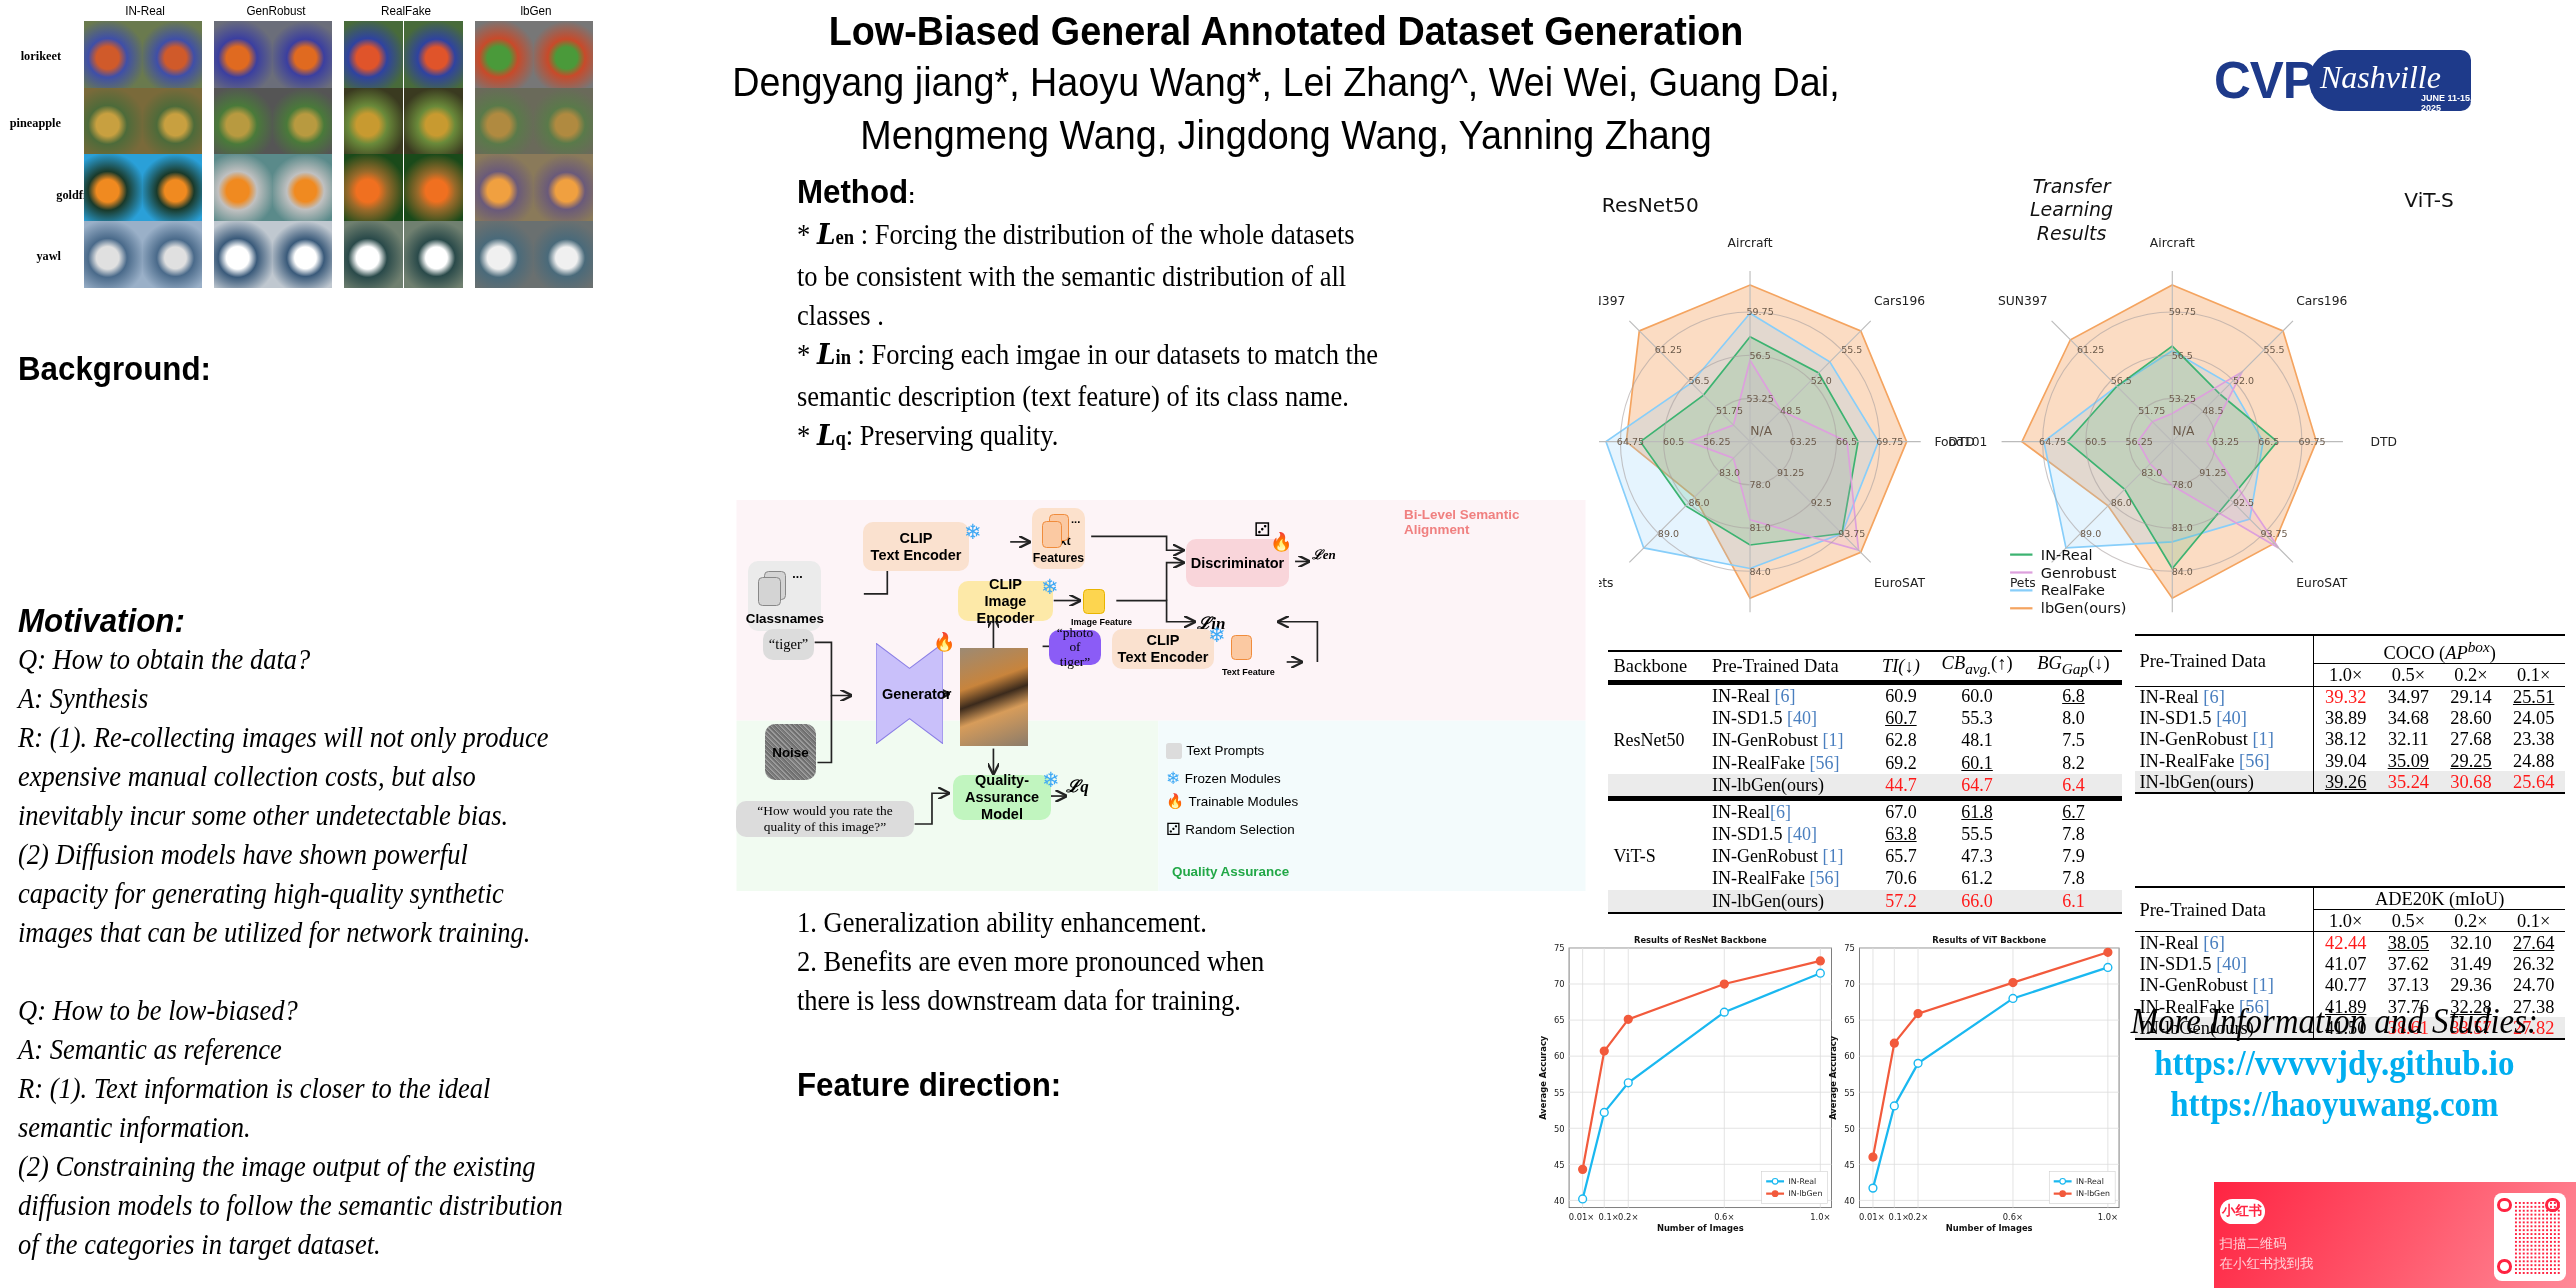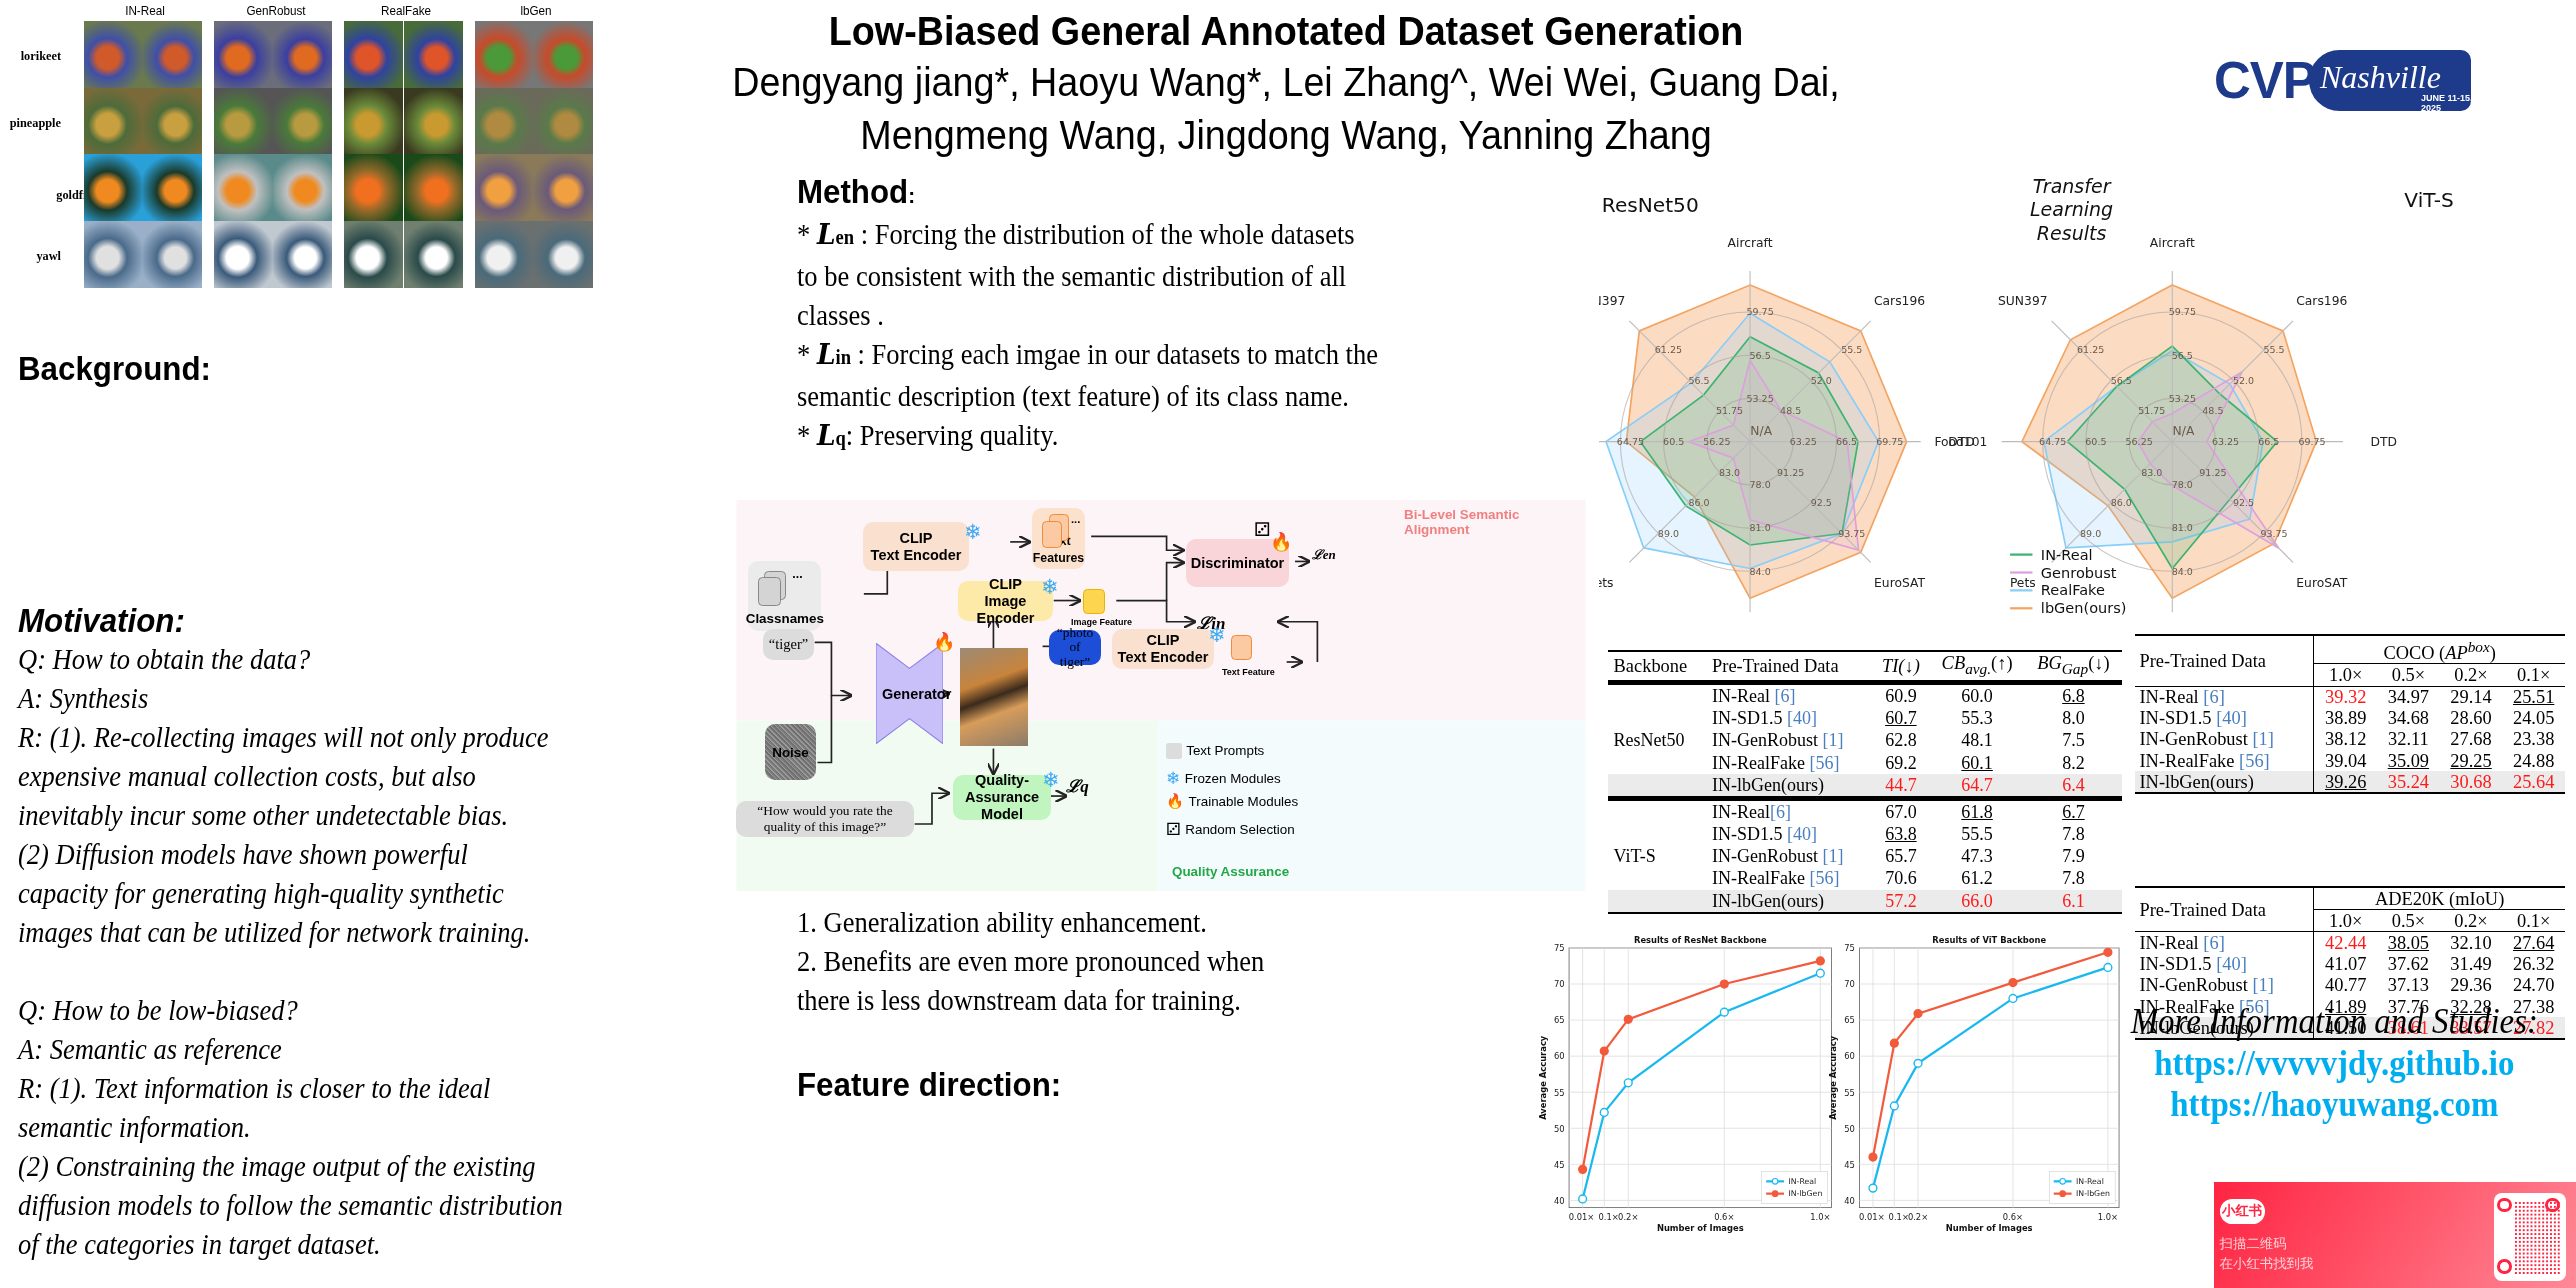--- a/index.html
+++ b/index.html
@@ -254,21 +254,21 @@
   </svg>
   <span class="d-lbl" style="left:146px;top:186px;font-size:14.5px">Generator</span>
   <span class="abs" style="left:197px;top:131px;font-size:18px;color:#f0483c">🔥</span>
 
   <div class="d-box" style="left:29px;top:224px;width:51px;height:56px;background:repeating-linear-gradient(45deg,#6e6e6e 0 1.1px,#9a9a9a 1.1px 2.2px,#7c7c7c 2.2px 3.4px)">
     <span style="font-size:13.4px">Noise</span>
   </div>
 
   <div class="abs" style="left:224px;top:148px;width:68px;height:98px;background:linear-gradient(160deg,#9c8a74 0%,#c8843c 35%,#3b2a1c 50%,#d79c5a 65%,#8a7b6a 100%)"></div>
 
-  <div class="d-box" style="left:313px;top:130px;width:52px;height:35px;background:#1d4ed8;font-weight:normal;font-family:'Liberation Serif',serif;font-size:13.4px;line-height:14.5px;padding:0 5px">
+  <div class="d-box" style="left:313px;top:130px;width:52px;height:35px;background:#8b5cf6;font-weight:normal;font-family:'Liberation Serif',serif;font-size:13.4px;line-height:14.5px;padding:0 5px">
     <span>“photo of tiger”</span>
   </div>
 
   <div class="d-box" style="left:376px;top:129px;width:102px;height:40px;background:#fae1cf;flex-direction:column">
     <span>CLIP</span>
     <span>Text Encoder</span>
   </div>
   <span class="abs" style="left:472px;top:123px;font-size:21px;color:#3fa9f5">❄</span>
   <div class="abs" style="left:495px;top:135px;width:21px;height:24.6px;background:#fbc9a2;border:1.7px solid #f08c3c;border-radius:4.5px"></div>
   <span class="d-lbl" style="left:486px;top:167px;font-size:9px">Text Feature</span>

